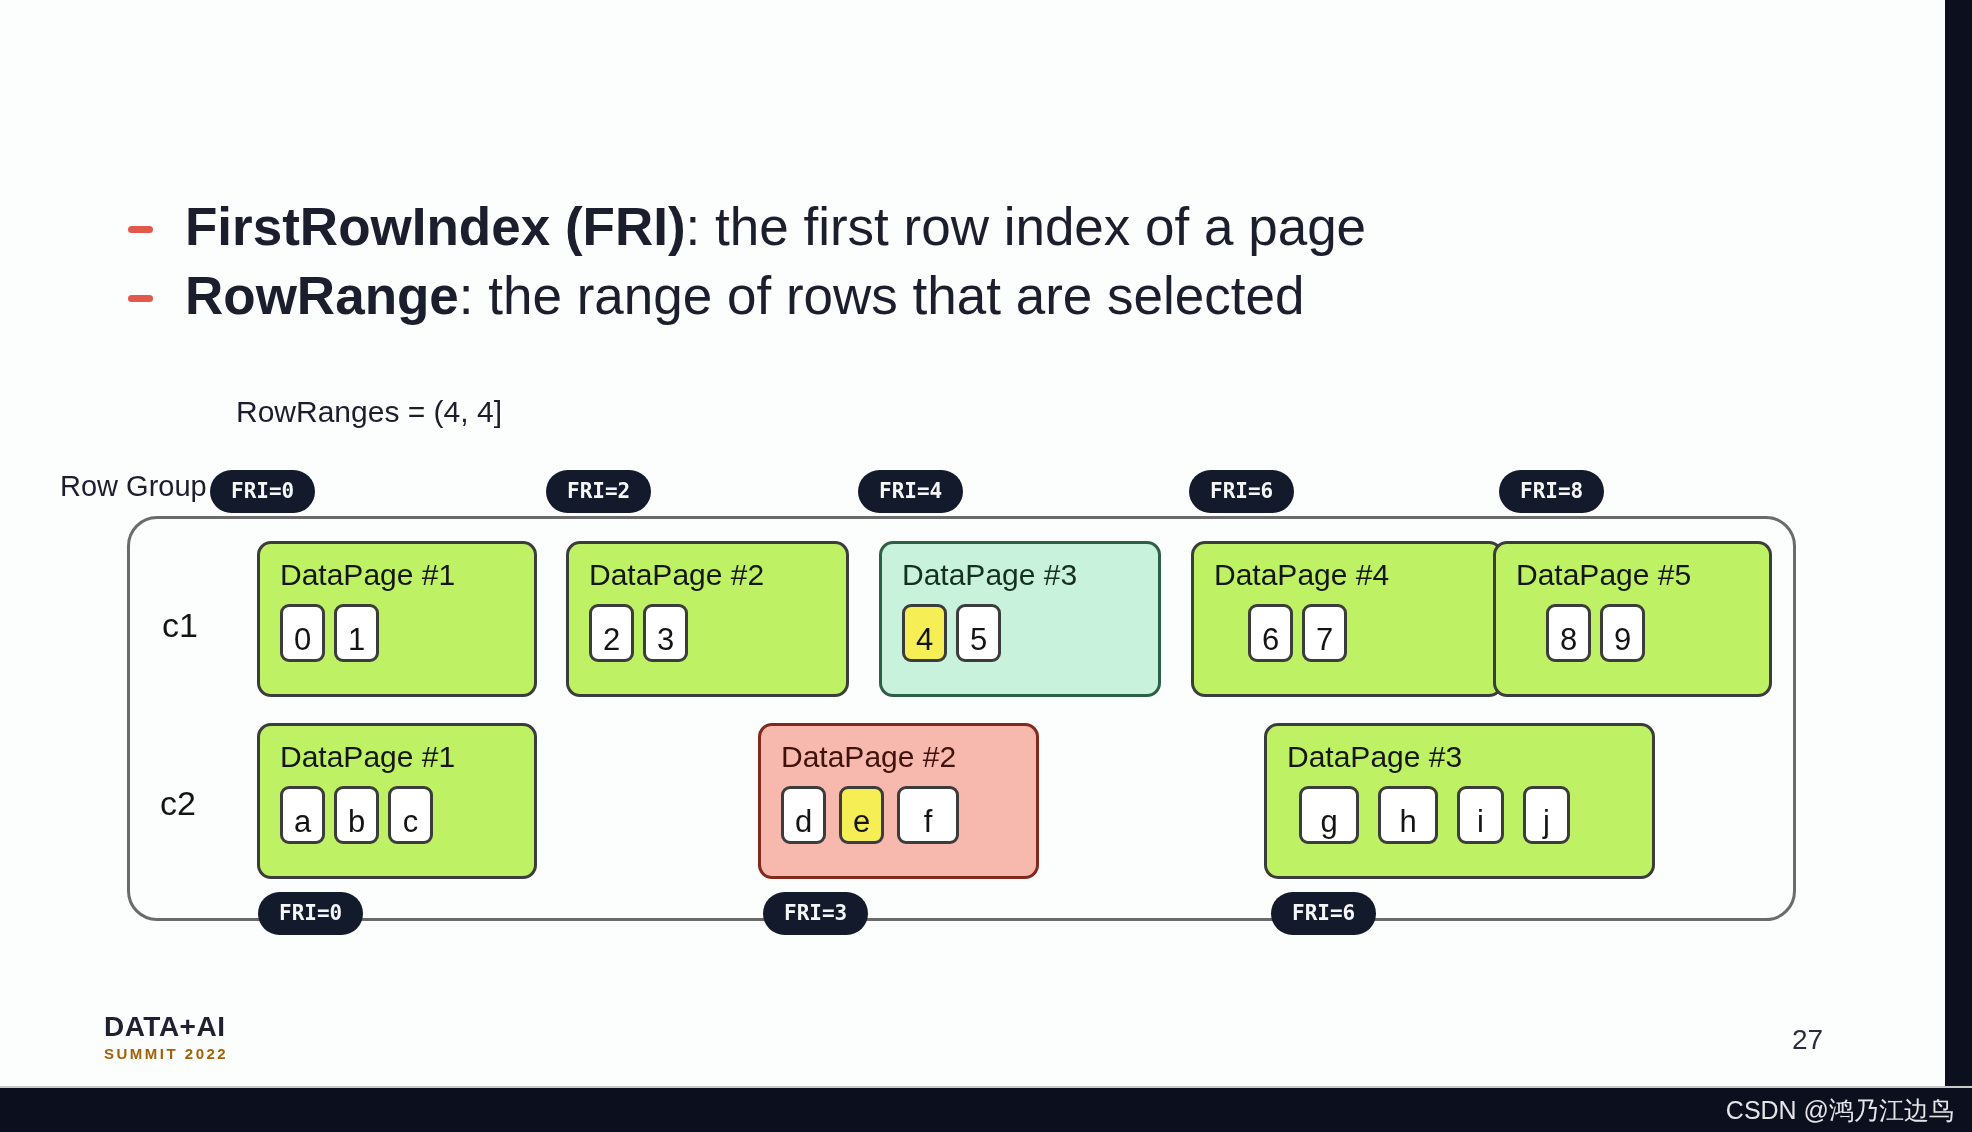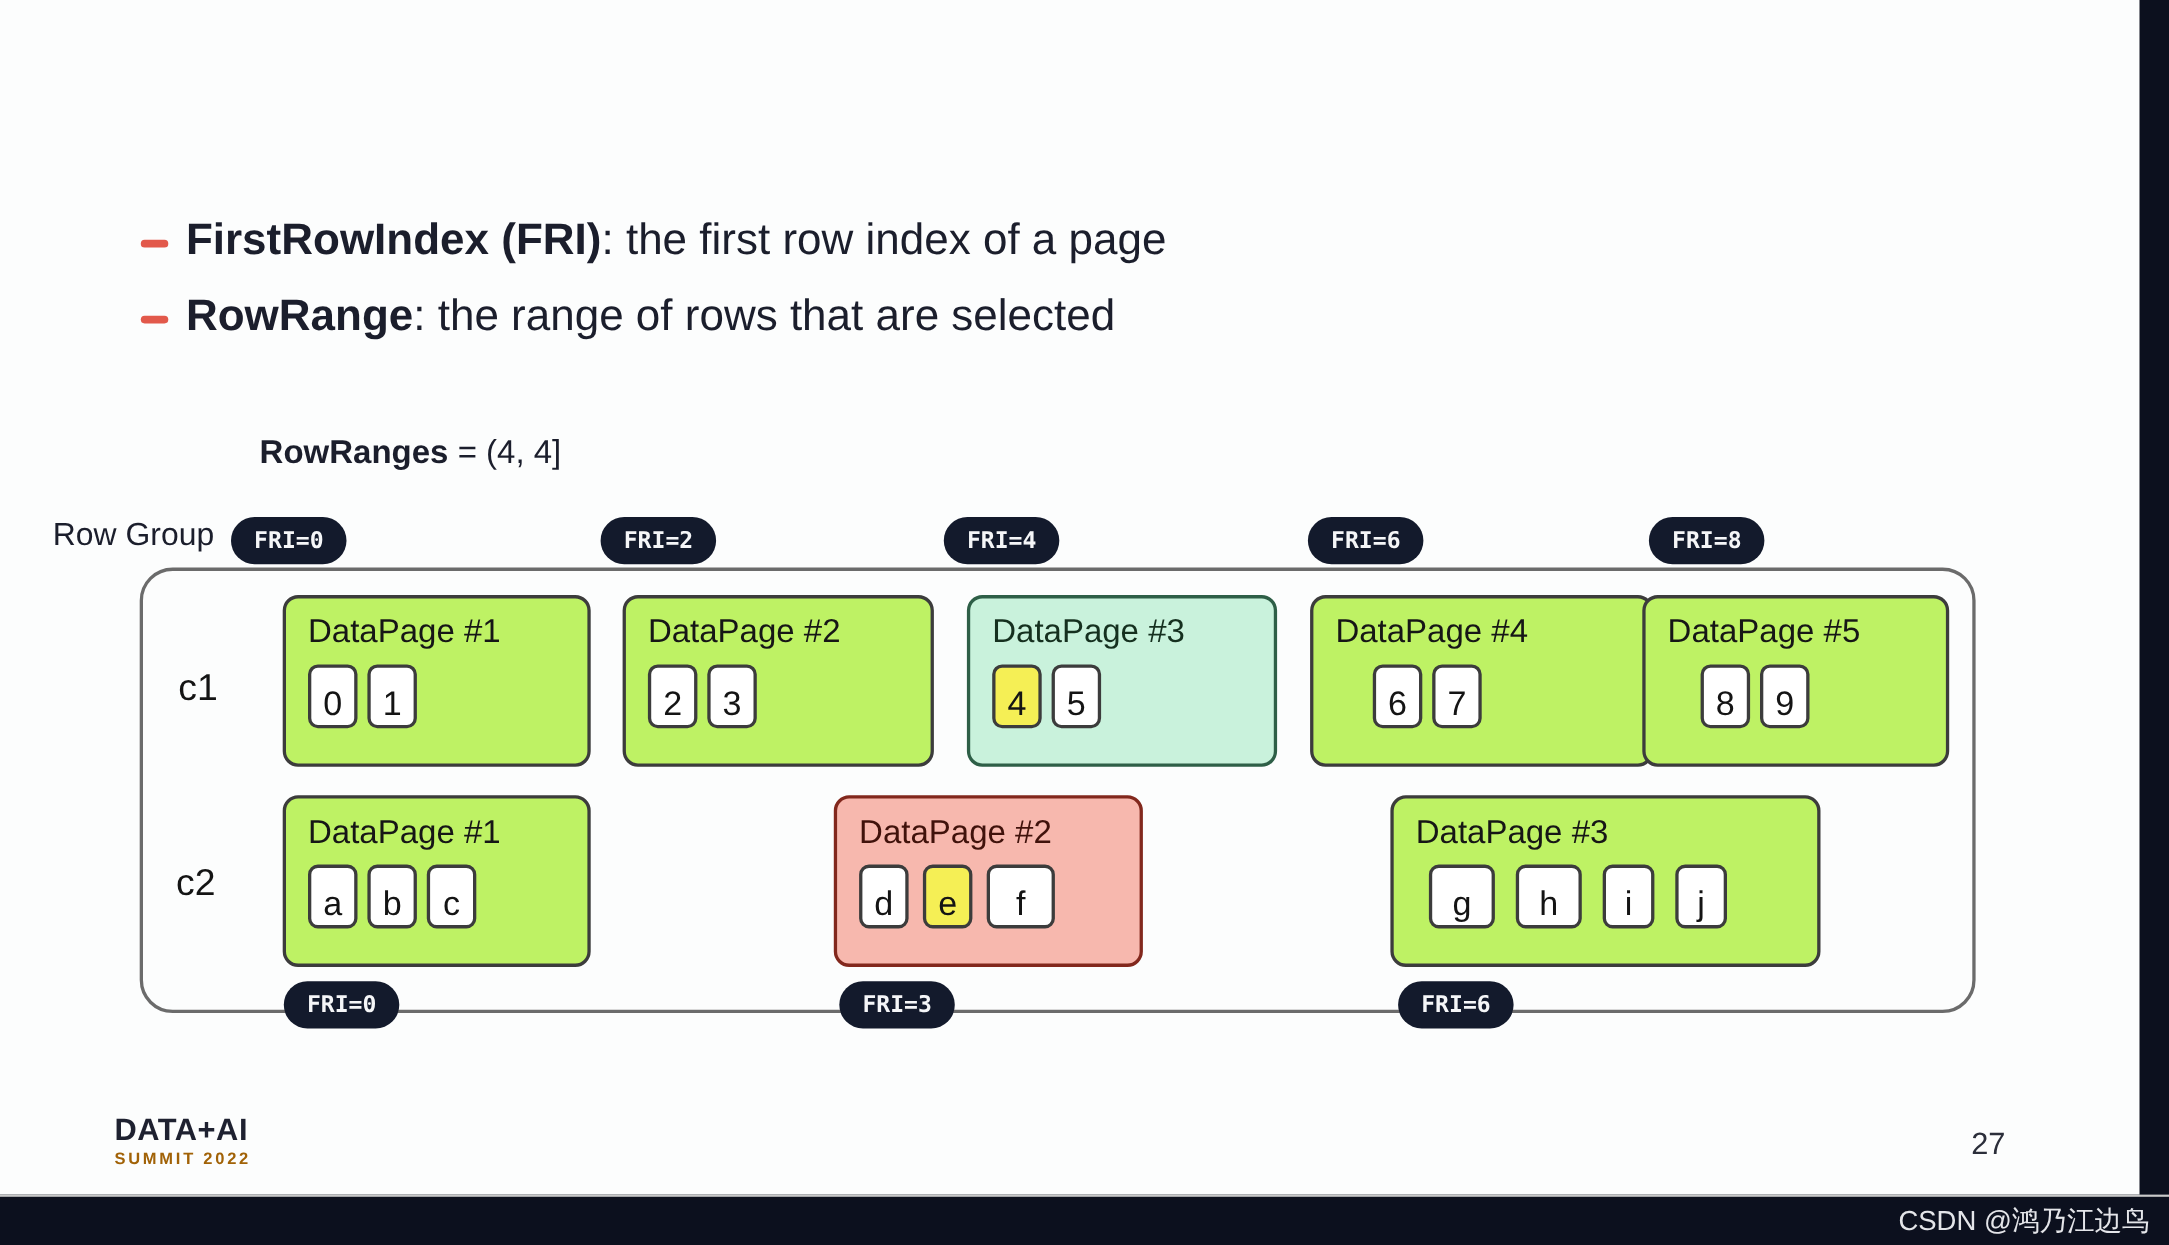--- a/index.html
+++ b/index.html
@@ -11,27 +11,27 @@
   }
   
   .title {
     position:absolute; left:108px; top:58px; margin:0;
     font-size:71px; font-weight:700; letter-spacing:-1px; color:var(--ink,#1b1e2c);
   }
   
   .bullet { position:absolute; left:128px; display:flex; align-items:center; }
   .bullet.b0 { top:196px; } .bullet.b1 { top:265px; }
   .dash { width:25px; height:7px; border-radius:4px; background:var(--accent_red,#e2594b); margin-top:6px; }
-  .bullet-text { margin-left:16px; font-size:40px; color:var(--ink,#1b1e2c); white-space:nowrap; }
+  .bullet-text { margin-left:32px; font-size:53px; color:var(--ink,#1b1e2c); white-space:nowrap; }
   .bullet-text b { font-weight:700; }
   
   .rowranges { position:absolute; left:236px; top:395px; font-size:30px; white-space:pre; color:var(--ink,#1b1e2c); }
-  .rowranges b { font-weight:700; }
+  .rowranges b { font-weight:400; }
   
-  .rowgroup-label { position:absolute; left:48px; top:470px; font-size:29px; color:var(--ink,#1b1e2c); }
+  .rowgroup-label { position:absolute; left:60px; top:470px; font-size:29px; color:var(--ink,#1b1e2c); }
   
   .badge {
     position:absolute; height:43px; line-height:43px; padding:0 21px;
     background:var(--badge_bg,#131a2c); color:#f5f6f8; border-radius:22px;
     font-family:"DejaVu Sans Mono", monospace; font-size:21px; font-weight:700;
     letter-spacing:0; z-index:5; text-align:center;
   }
   .badge.t { top:470px; }
   .badge.bt { top:892px; }
   

